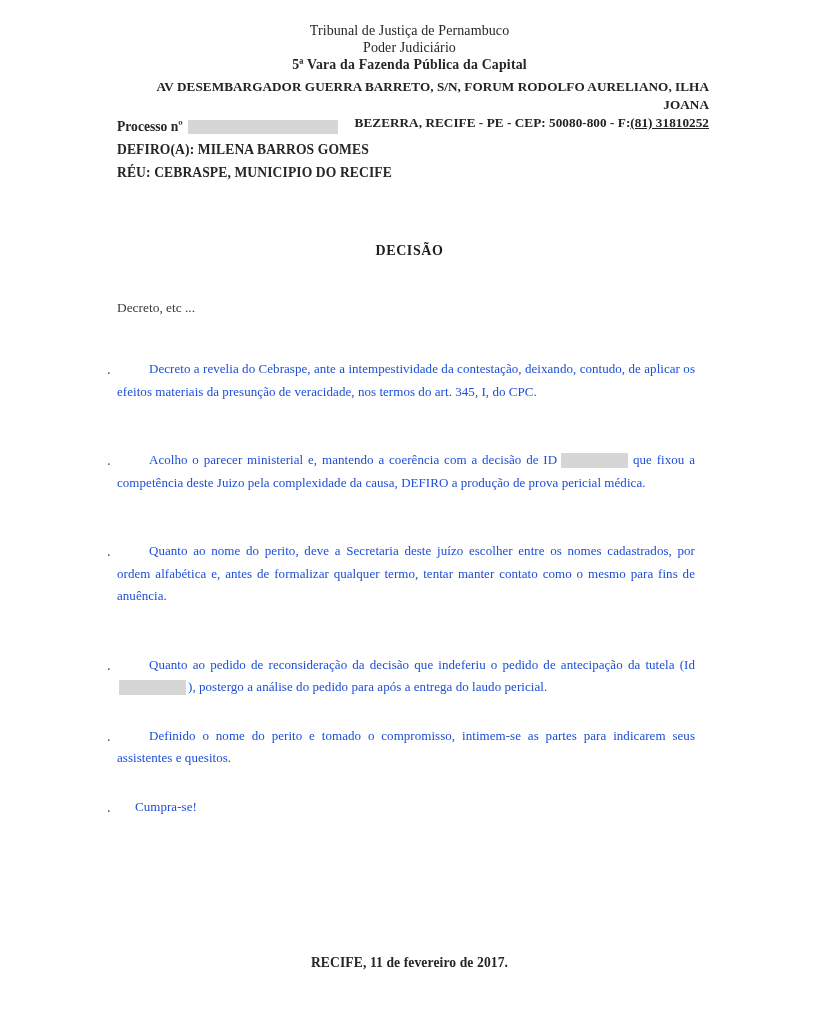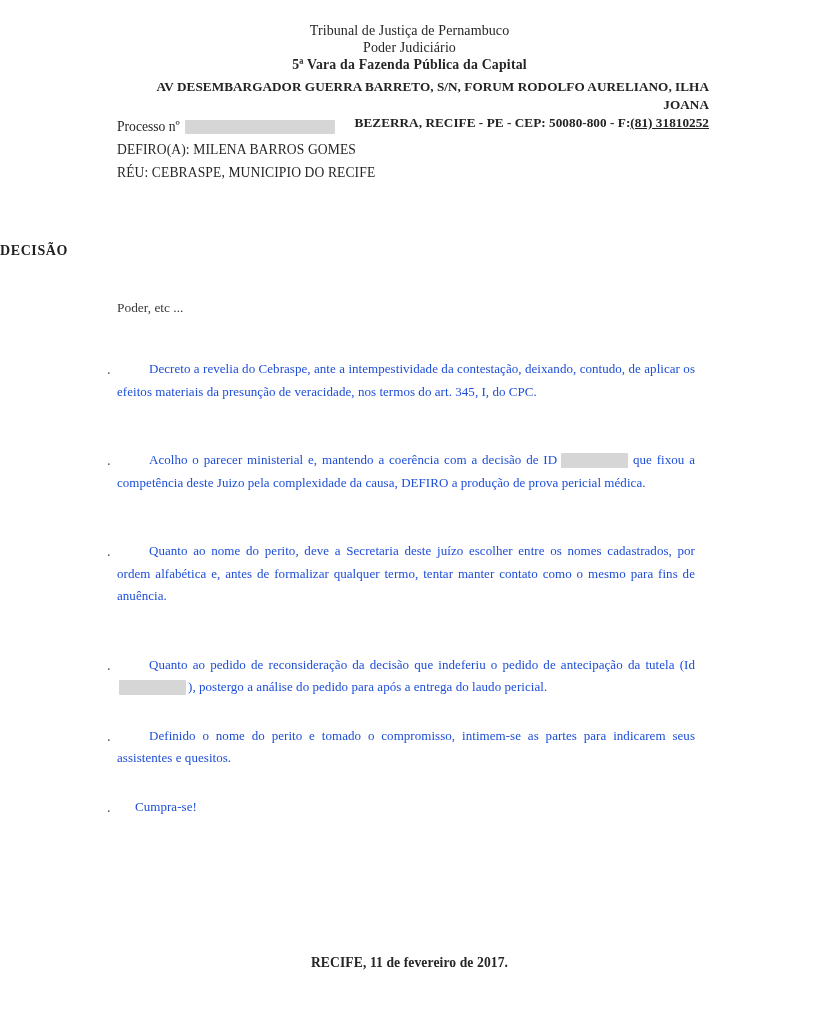--- a/index.html
+++ b/index.html
@@ -54,20 +54,21 @@
   .phone-link {
     text-decoration: underline;
   }
 
   
   .case-block {
     position: absolute;
     left: 117px;
     top: 115px;
     width: 600px;
+    font-weight: bold;
   }
   .case-line {
     font-size: 13.6px;
     line-height: 23px;
     color: #262626;
     white-space: nowrap;
   }
   .case-line.caps {
     letter-spacing: 0.1px;
   }
@@ -99,20 +100,21 @@
     position: relative;
     top: -1px;
   }
 
   
   .doc-title {
     position: absolute;
     left: 0;
     top: 243px;
     width: 819px;
+    text-align: center;
     font-size: 14px;
     font-weight: bold;
     letter-spacing: 0.6px;
     color: #1f1f1f;
   }
 
   
   .salutation {
     position: absolute;
     left: 117px;
@@ -184,21 +186,21 @@
   <div class="case-block">
     <div class="case-line">
       <span>Processo nº</span><span class="redaction proc"></span>
     </div>
     <div class="case-line caps">DEFIRO(A): MILENA BARROS GOMES</div>
     <div class="case-line caps">RÉU: CEBRASPE, MUNICIPIO DO RECIFE</div>
   </div>
 
   <div class="doc-title">DECISÃO</div>
 
-  <div class="salutation">Poder, etc ...</div>
+  <div class="salutation">Decreto, etc ...</div>
 
   <div class="body-area">
 
     <p class="para gap-lg">Decreto a revelia do Cebraspe, ante a intempestividade da contestação, deixando, contudo, de aplicar os efeitos materiais da presunção de veracidade, nos termos do art. 345, I, do CPC.</p>
 
     <p class="para gap-lg">
       <span>Acolho o parecer ministerial e, mantendo a coerência com a decisão de ID</span><span class="redaction id-inline"></span>
       <span>que fixou a competência deste Juizo pela complexidade da causa, DEFIRO a produção de prova pericial médica.</span>
     </p>
 

